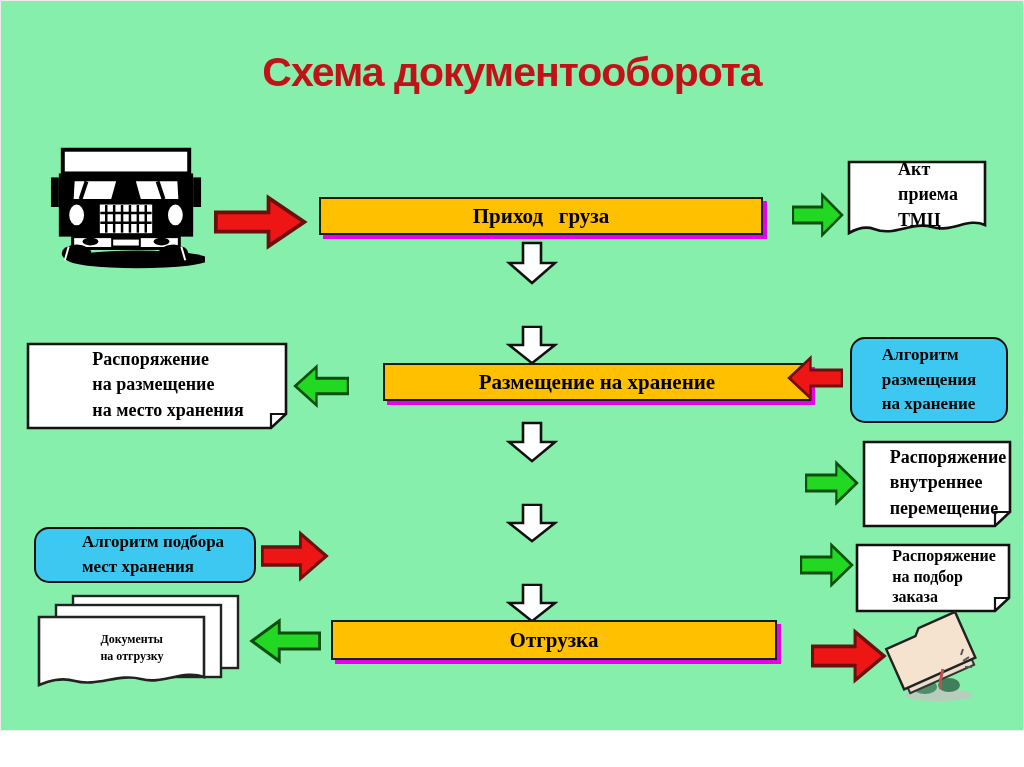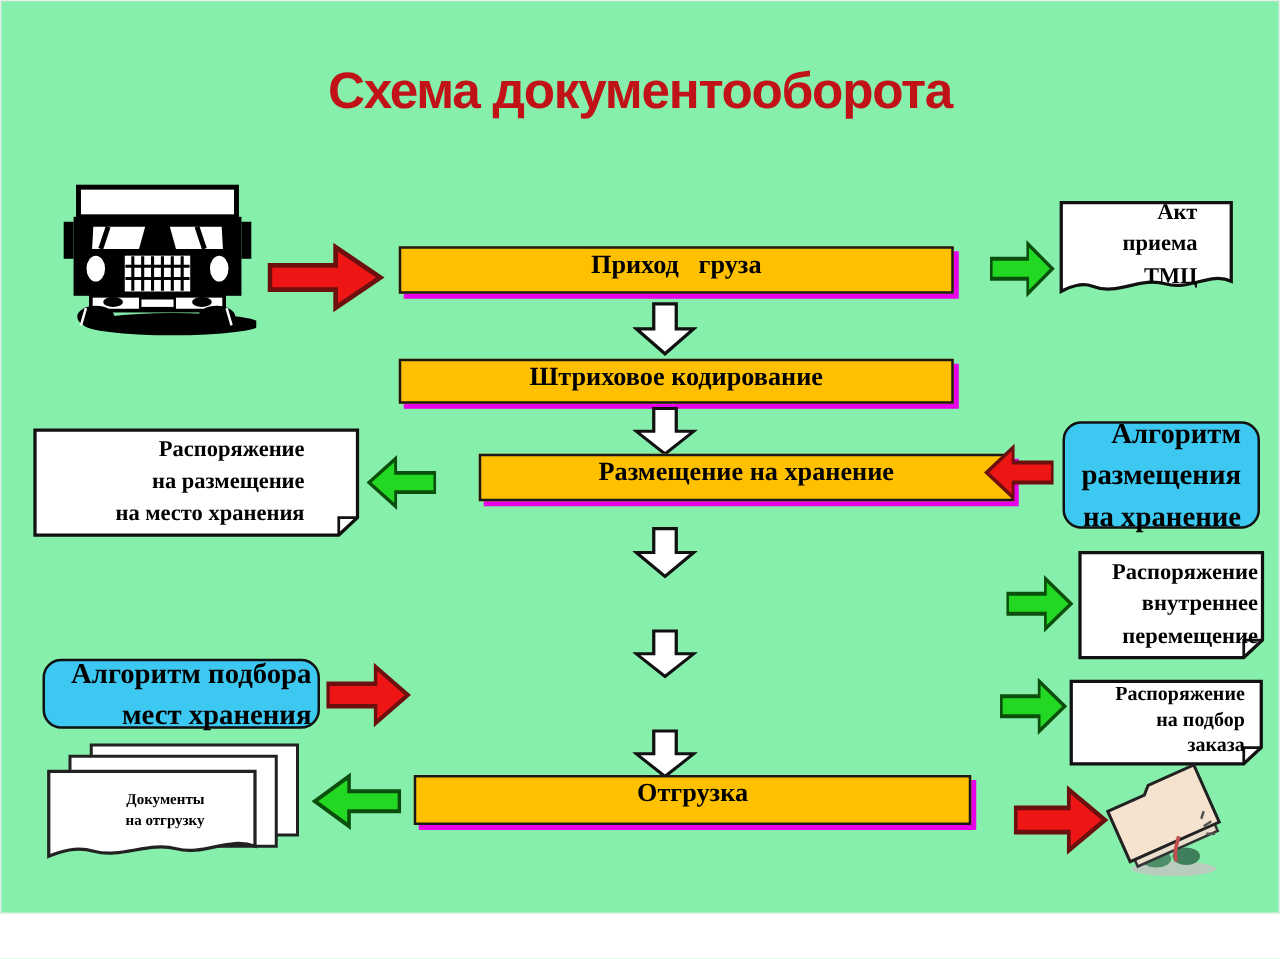--- a/index.html
+++ b/index.html
@@ -15,33 +15,33 @@
     font-family:"Liberation Serif",serif;color:var(--ink);
   }
   .title{
     position:absolute;left:0;right:0;top:48px;text-align:center;
     font-family:"Liberation Sans",sans-serif;font-weight:bold;
     font-size:41px;color:var(--title-red);letter-spacing:-1px;
   }
   .pbox{
     position:absolute;background:var(--box-orange);border:2px solid #1a1a1a;
     box-shadow:4px 4px 0 0 var(--shadow-magenta);
-    display:flex;justify-content:center;
+    display:flex;align-items:center;justify-content:center;
     font-weight:bold;font-size:21px;white-space:pre-wrap;text-align:center;
   }
   .algo{
     position:absolute;background:var(--algo-blue);border:2.5px solid #111;
     border-radius:15px;display:flex;align-items:center;justify-content:center;
-    font-weight:bold;font-size:23px;line-height:1.45;white-space:pre-wrap;text-align:right;
+    font-weight:bold;font-size:17px;line-height:1.45;white-space:pre-wrap;text-align:left;
   }
   .doc{position:absolute;}
   .doc svg{position:absolute;left:0;top:0;}
   .doc-text{
     position:absolute;display:flex;align-items:center;justify-content:center;
-    font-weight:bold;text-align:right;white-space:pre-wrap;line-height:1.4;padding-left:22px;
+    font-weight:bold;text-align:left;white-space:pre-wrap;line-height:1.4;padding-left:22px;
   }
   .arrow{position:absolute;}
   .arrow svg{display:block;width:100%;height:100%;}
   .arrow-red polygon{fill:var(--arrow-red);stroke:var(--arrow-red-stroke);stroke-width:4;}
   .arrow-green polygon{fill:var(--arrow-green);stroke:var(--arrow-green-stroke);stroke-width:4;}
   .arrow-down polygon{fill:#ffffff;stroke:#111;stroke-width:2.6;}
   .clip{position:absolute;}
 </style>
 </head>
 <body>
@@ -108,23 +108,20 @@
 приема
 ТМЦ</div>
   </div>
 
   <div class="arrow arrow-down" style="left:505px;top:240px;width:52px;height:44px;">
     <svg viewBox="0 0 52 44" preserveAspectRatio="none">
         <polygon points="17,2 35,2 35,22 49,22 26,42 3,22 17,22"></polygon>
       </svg>
   </div>
 
-  <div class="pbox" style="left:318px;top:286px;width:444px;height:36px;">
-    <span>Штриховое кодирование</span>
-  </div>
 
   <div class="arrow arrow-down" style="left:505px;top:324px;width:52px;height:40px;">
     <svg viewBox="0 0 52 44" preserveAspectRatio="none">
         <polygon points="17,2 35,2 35,22 49,22 26,42 3,22 17,22"></polygon>
       </svg>
   </div>
 
   <div class="doc" style="left:24px;top:340px;width:264px;height:90px;">
     <svg viewBox="0 0 264 90" width="264" height="90">
       <path d="M3,3 L261,3 L261,73 L246,87 L3,87 Z" fill="#fff" stroke="#111" stroke-width="2.6"></path>

